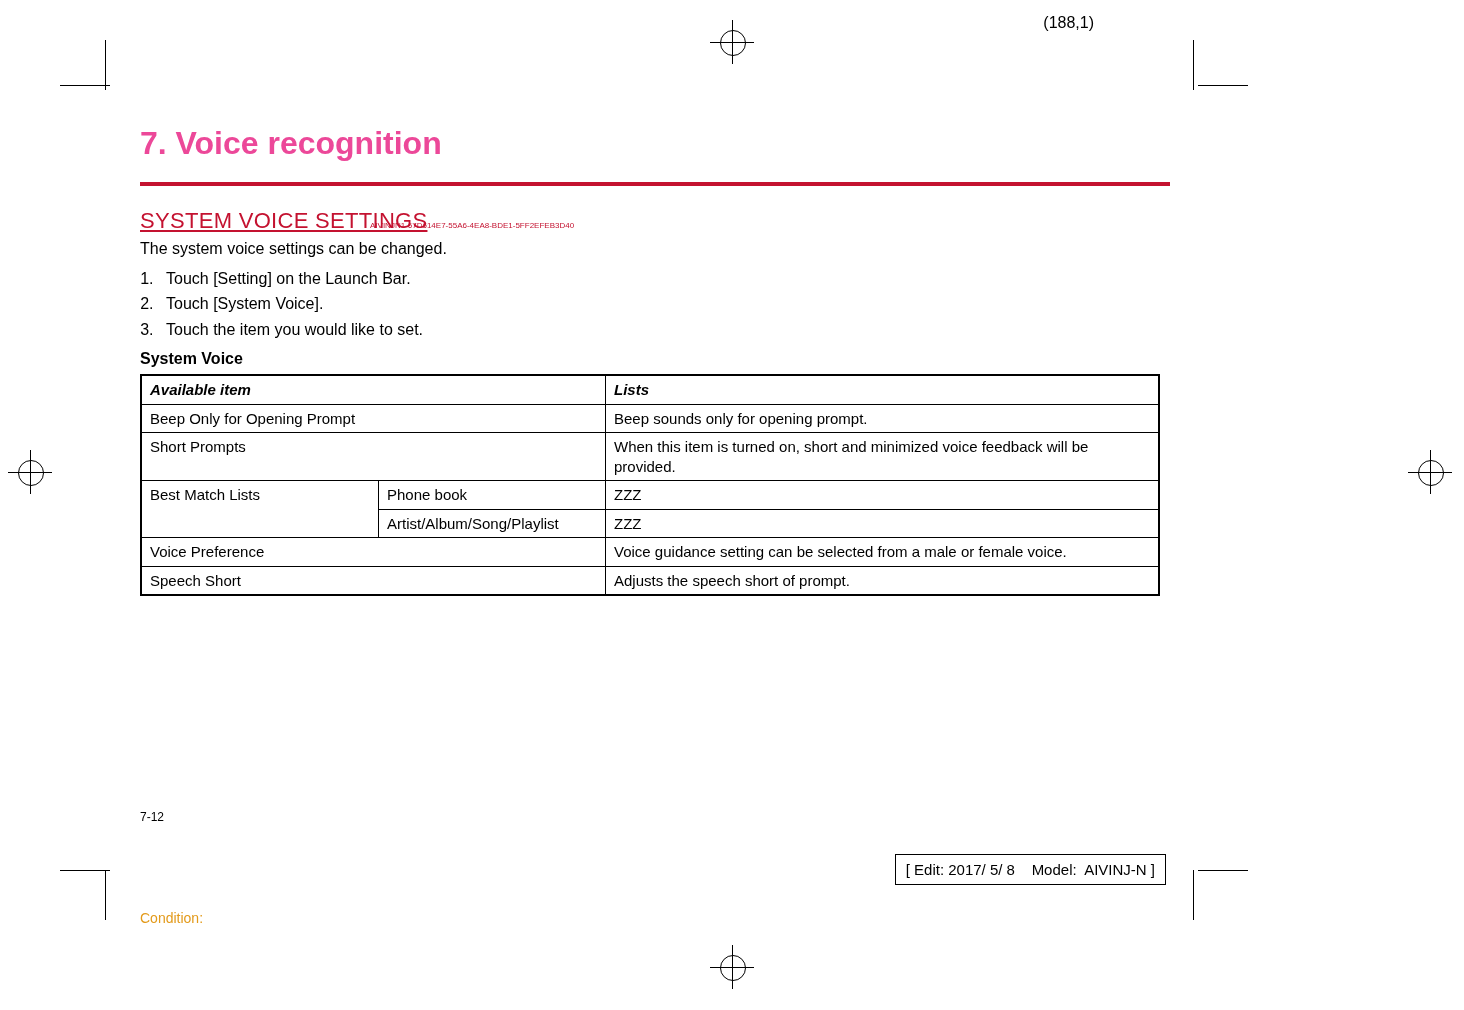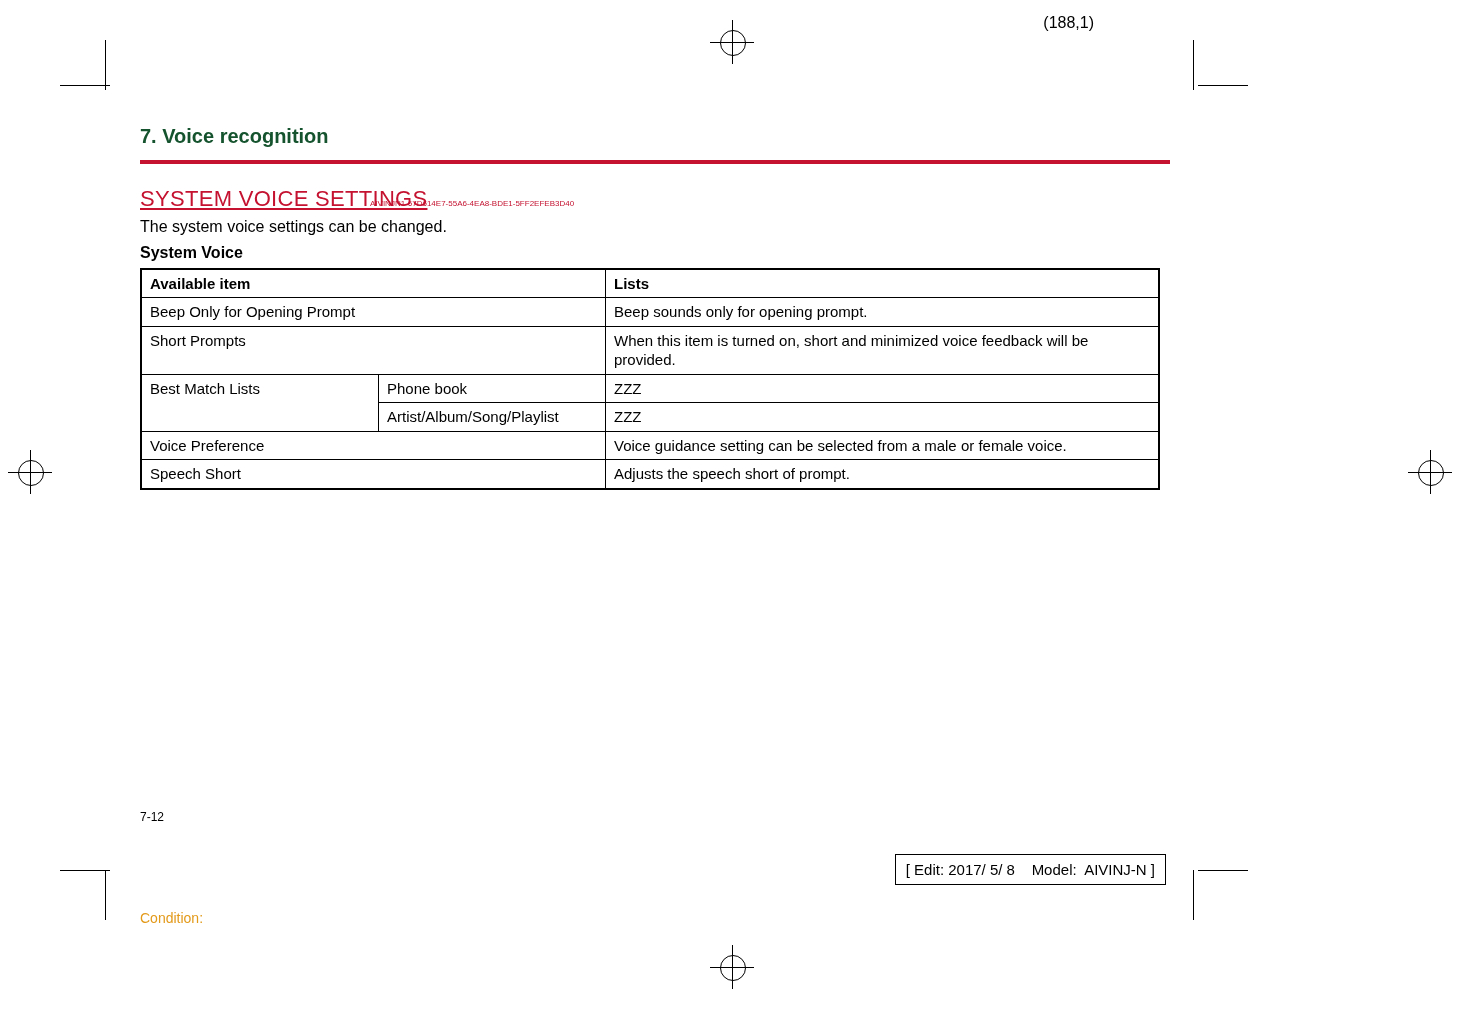--- a/index.html
+++ b/index.html
@@ -71,24 +71,24 @@
   }
 
   
   .content {
     position: absolute;
     left: 140px;
     top: 125px;
     width: 1030px;
   }
   .chapter-title {
-    font-size: 20px;
+    font-size: 32px;
     font-weight: 700;
-    color: #14532d;
-    margin-bottom: 12px;
+    color: #ec4899;
+    margin-bottom: 20px;
   }
   .red-rule {
     height: 4px;
     background: #c41230;
     width: 1030px;
     margin-bottom: 22px;
   }
   .section-head {
     font-size: 22px;
     color: #c41230;
@@ -133,20 +133,21 @@
   }
   table.settings th, table.settings td {
     border: 1px solid #000;
     padding: 4px 8px;
     text-align: left;
     vertical-align: top;
     line-height: 1.3;
   }
   table.settings th {
     font-weight: 700;
+    font-style: italic;
   }
   .col-a { width: 220px; }
   .col-b { width: 210px; }
 
   .page-num {
     position: absolute;
     left: 140px;
     top: 810px;
     font-size: 12px;
   }
@@ -209,20 +210,25 @@
     <div class="chapter-title">7. Voice recognition</div>
     <div class="red-rule"></div>
 
     <div class="section-head">
       <span>SYSTEM VOICE SETTINGS</span>
       <span class="uid">AIVINJN1-67D614E7-55A6-4EA8-BDE1-5FF2EFEB3D40</span>
     </div>
 
     <div class="intro">The system voice settings can be changed.</div>
 
+    <ol class="steps">
+      <li>Touch [Setting] on the Launch Bar.</li>
+      <li>Touch [System Voice].</li>
+      <li>Touch the item you would like to set.</li>
+    </ol>
 
     <div class="subhead">System Voice</div>
 
     <table class="settings">
       <tbody>
           <tr>
         <th colspan="2">Available item</th>
         <th>Lists</th>
       </tr>
       <tr>

